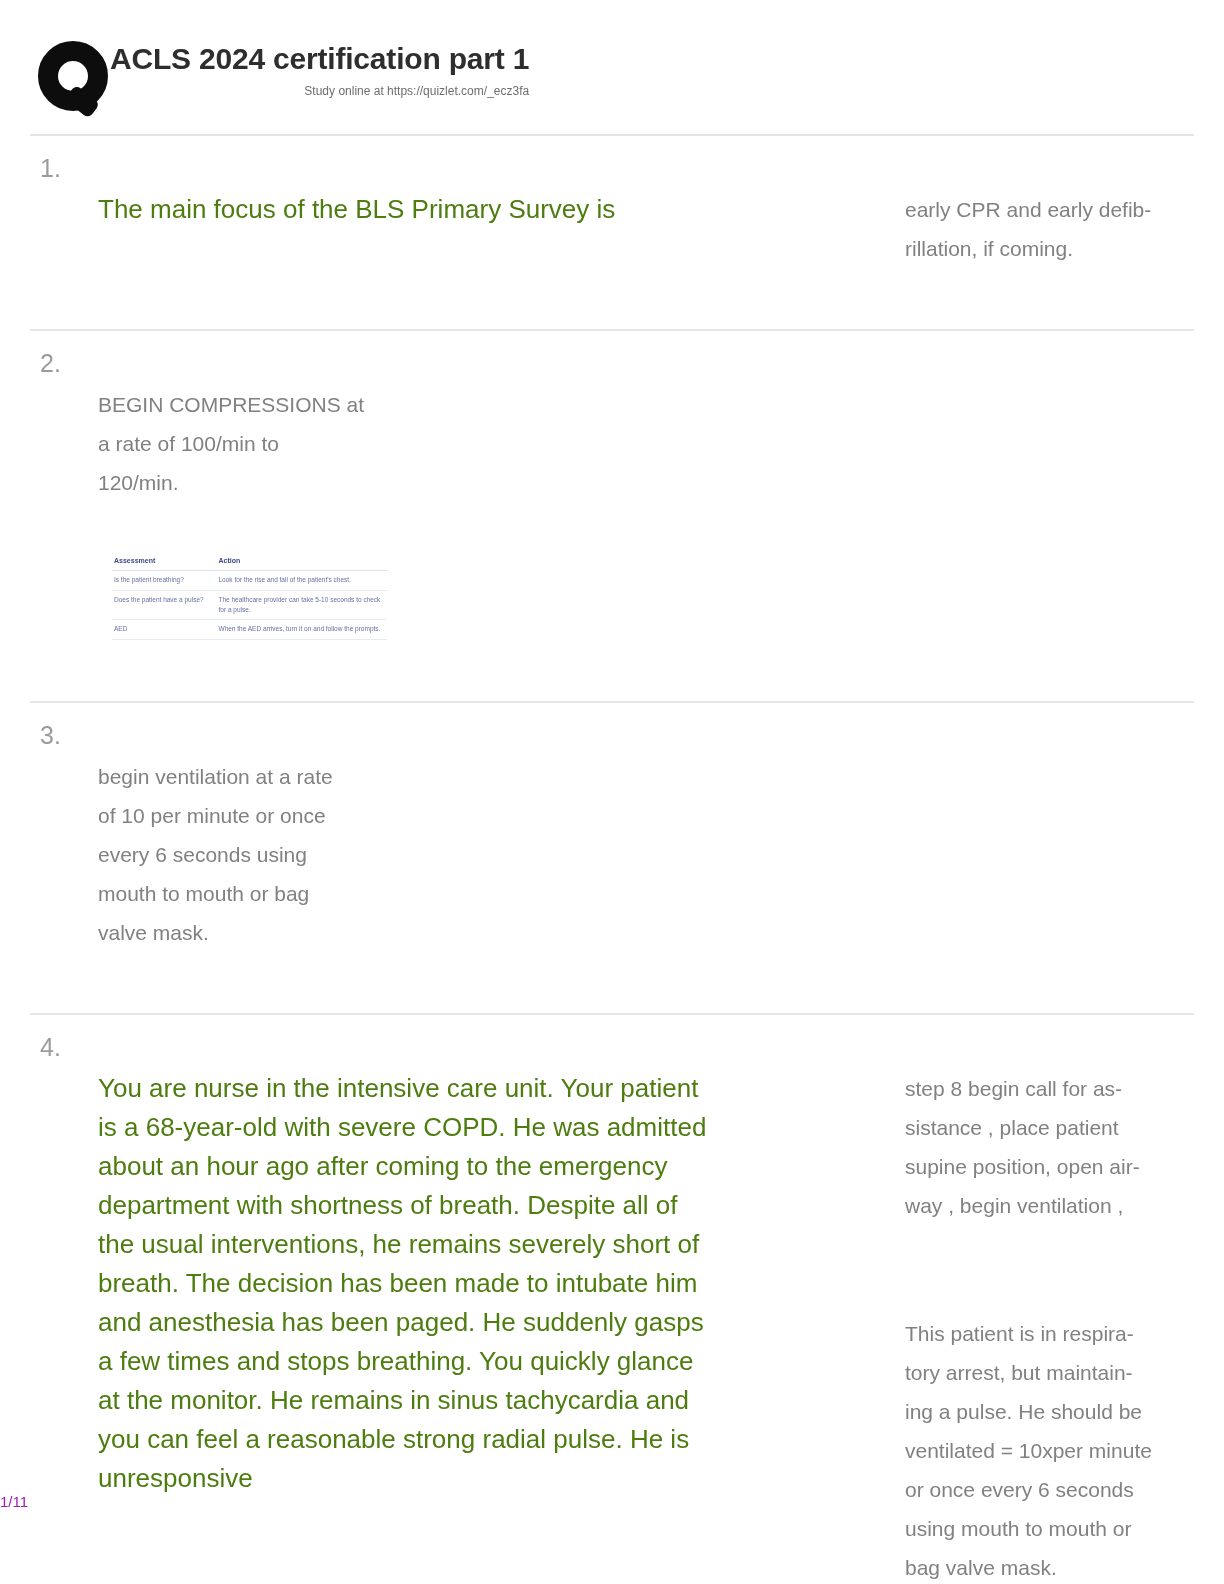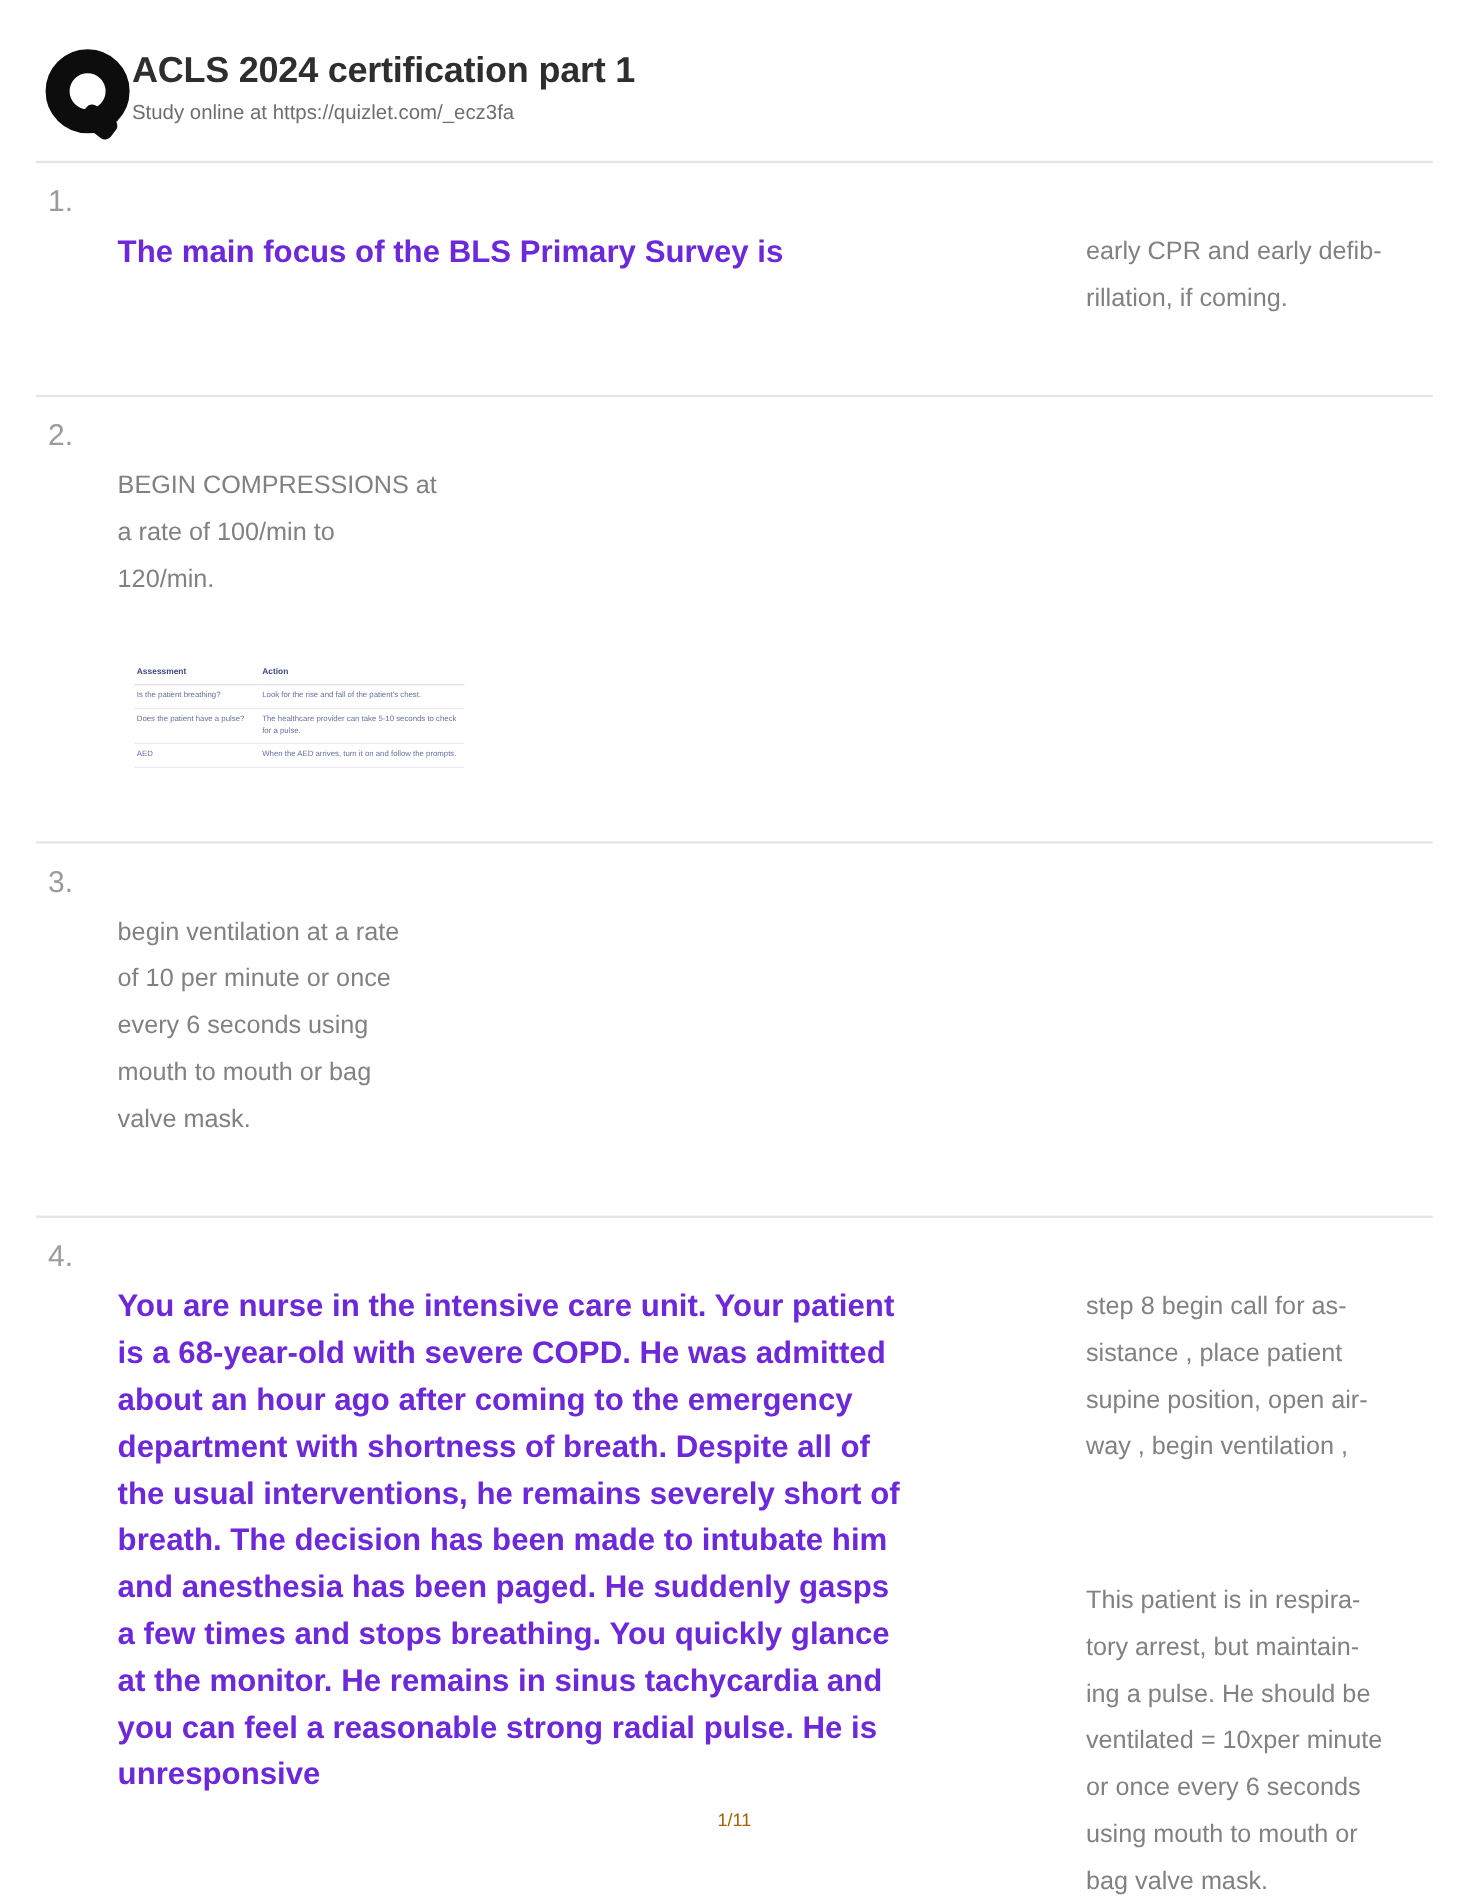--- a/index.html
+++ b/index.html
@@ -21,36 +21,36 @@
   }
   .logo { width: 72px; height: 78px; flex: 0 0 auto; }
   .logo svg { overflow: visible; }
   .header-text { padding-top: 2px; }
   .title {
     font-size: 30px; font-weight: bold; color: #2e2e2e;
     letter-spacing: -0.2px;
   }
   .subtitle {
     margin-top: 8px;
-    font-size: 17px; color: #6e6e6e; font-weight: normal;
+    font-size: 12px; color: #6e6e6e; font-weight: normal; text-align: right;
   }
 
   
   .item {
     display: grid;
     grid-template-columns: 68px 807px 1fr;
     padding: 15px 0 22px 0;
     border-bottom: 2px solid #e6e6e6;
   }
   .item.last { border-bottom: none; }
   .num {
     color: #9b9b9b; font-size: 25px; padding-left: 10px; padding-top: 3px;
   }
   .q {
-    font-size: 26px; font-weight: bold; color: #6d28d9;
+    font-size: 26px; font-weight: normal; color: #4d7c0f;
     line-height: 39px; white-space: pre-line; padding-right: 16px;
   }
   .a {
     font-size: 21px; color: #818181;
     line-height: 39px; white-space: pre-line;
   }
   .q .para + .para { margin-top: 38px; }
   .a .para + .para { margin-top: 50px; }
 
   
@@ -69,22 +69,22 @@
   }
   .mini-table td {
     color: #6570a5; vertical-align: top;
     padding: 4px 4px 4px 2px;
     border-bottom: 1px solid #e8eaf1;
   }
   .mini-table .c1 { width: 38%; }
 
   
   .footer {
-    position: absolute; left: 0; bottom: 58px; width: 100%;
-    text-align: center; font-size: 15px; color: #a16207;
+    position: absolute; left: 0; bottom: 74px; width: 100%;
+    font-size: 15px; color: #a21caf;
   }
 </style>
 </head>
 <body>
 
 <div class="page">
 
   <div class="header">
     <div class="logo">
       <svg width="72" height="78" viewBox="0 0 72 78" xmlns="http://www.w3.org/2000/svg">

